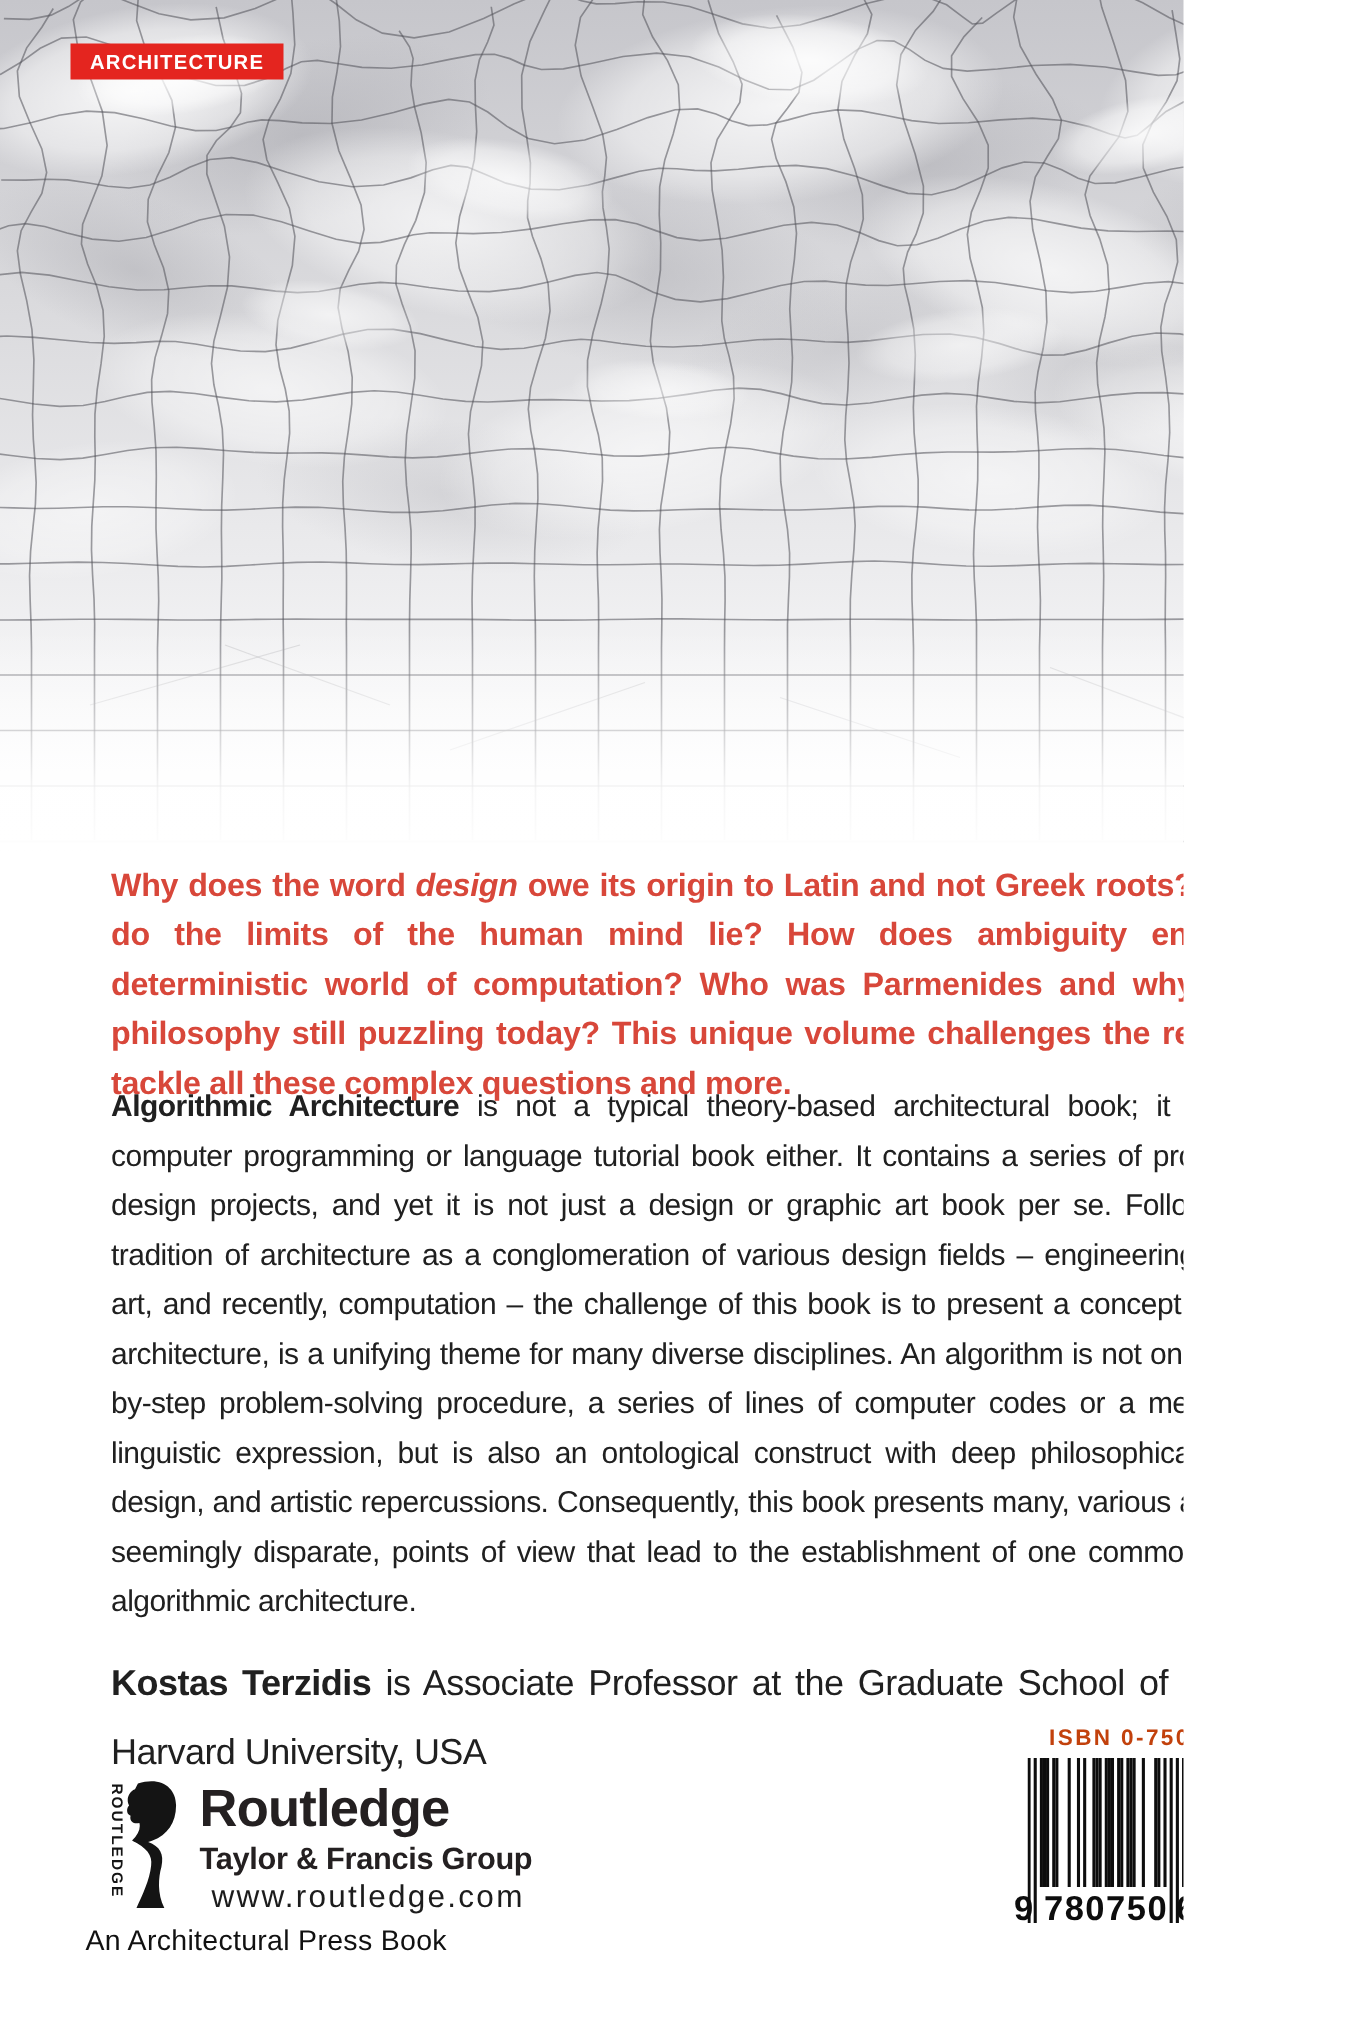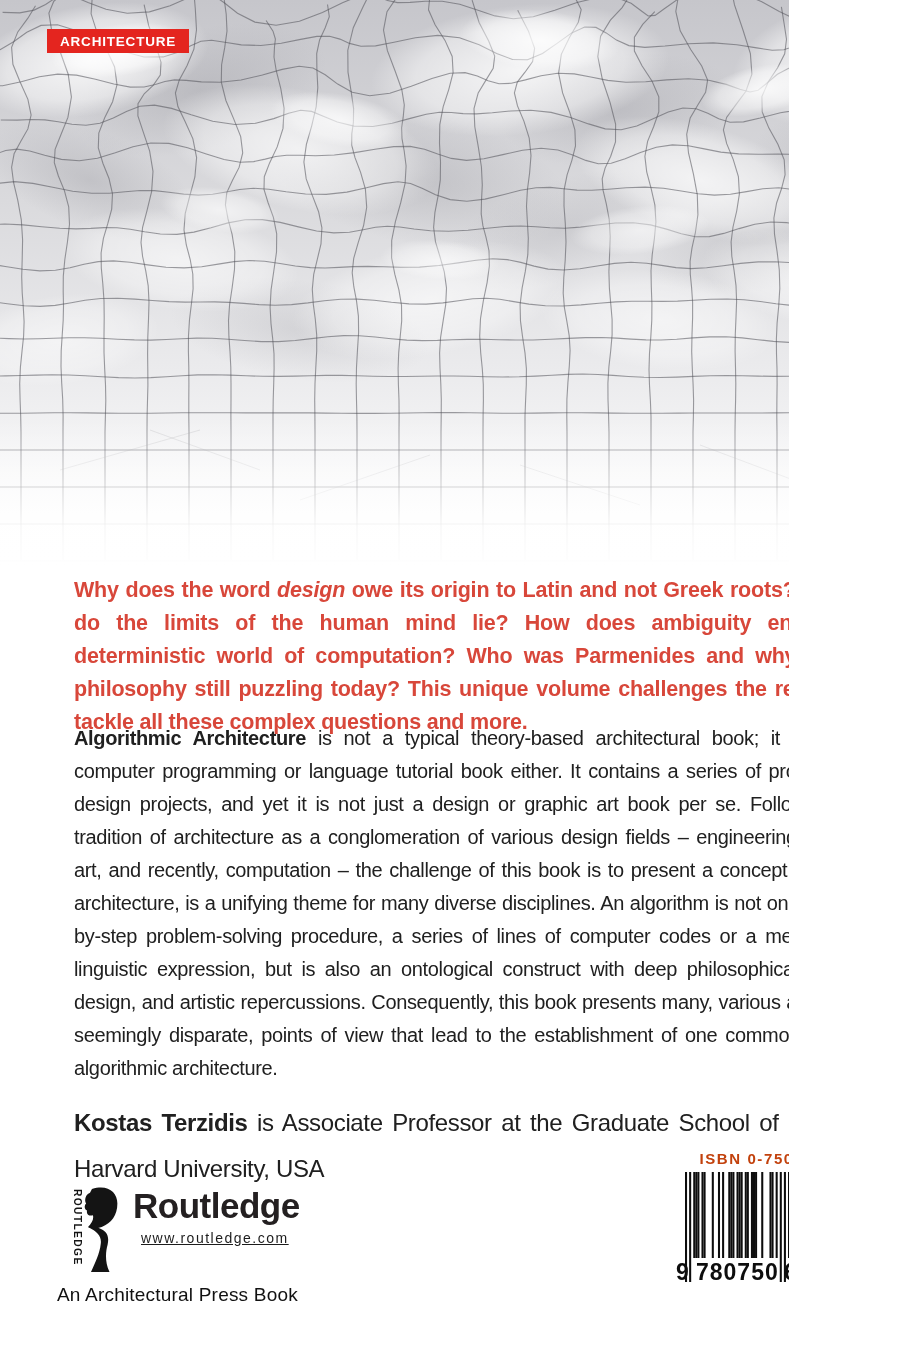--- a/index.html
+++ b/index.html
@@ -34,21 +34,21 @@
     top:1083px;
     color:var(--text-black,#202020);
     font-size:24px;line-height:46px;letter-spacing:-.35px;
   }
   
   .publisher{position:absolute;left:55px;top:1186px;display:flex;align-items:flex-start;}
   .logo-mark{width:70px;height:88px;flex:0 0 auto;}
   .wordmark{margin-left:8px;color:#242021;}
   .wordmark .name{font-size:35px;font-weight:600;line-height:40px;letter-spacing:-.5px;}
   .wordmark .group{font-size:20.5px;font-weight:700;line-height:26px;margin-top:1px;letter-spacing:-.2px;}
-  .wordmark .site{font-size:14px;line-height:22px;margin-top:1px;padding-left:8px;letter-spacing:1.5px;color:#1c1c1c;text-decoration:underline;}
+  .wordmark .site{font-size:21px;line-height:22px;margin-top:1px;padding-left:8px;letter-spacing:1.5px;color:#1c1c1c;}
   .imprint-note{position:absolute;left:57px;top:1284px;font-size:19px;color:#111;letter-spacing:.2px;text-align:center;}
   
   .barcode-block{position:absolute;left:676px;top:1150px;width:214px;text-align:center;}
   .isbn-label{font-size:15px;font-weight:600;letter-spacing:1.6px;color:#c2410c;white-space:nowrap;}
   .bars{margin:5px auto 0 auto;display:block;}
   .barcode-digits{
     display:flex;align-items:flex-end;margin-top:-25px;position:relative;
     font-size:23px;font-weight:600;color:#0d0d0d;letter-spacing:1px;
   }
   .barcode-digits .d9{width:20px;text-align:left;}
@@ -174,20 +174,21 @@
       <text transform="translate(12,3) rotate(90)" font-size="10.5" font-weight="bold" letter-spacing="1.4" fill="#141414" font-family="Liberation Sans, sans-serif">ROUTLEDGE</text>
       <g transform="translate(14,1)">
         <path fill="#141414" d="M16,2 C32,-3 42,5 42,17 C42,29 36,37 26,41 C21,43 16,43 12,41
                  C16,37 18,33 17,29 C13,30 10,28 11,24 C8,23 8,19 10,17 C8,14 9,8 14,6 Z"></path>
         <path fill="#141414" d="M12,41 C22,46 26,51 25,58 C24,68 19,78 15,87 L34,87
                  C29,77 30,66 32,59 C34,50 31,45 23,42 Z"></path>
       </g>
     </svg>
     <div class="wordmark">
       <div class="name">Routledge</div>
+      <div class="group">Taylor &amp; Francis Group</div>
       <div class="site">www.routledge.com</div>
     </div>
   </div>
   <div class="imprint-note">An Architectural Press Book</div>
 
   <div class="barcode-block">
     <div class="isbn-label">ISBN 0-7506-6725-7</div>
     <svg id="barcode-svg" class="bars" width="196" height="112">
         <rect x="0.00" y="0" width="2.06" height="110" fill="#0d0d0d"></rect>
         <rect x="4.12" y="0" width="2.06" height="110" fill="#0d0d0d"></rect>

